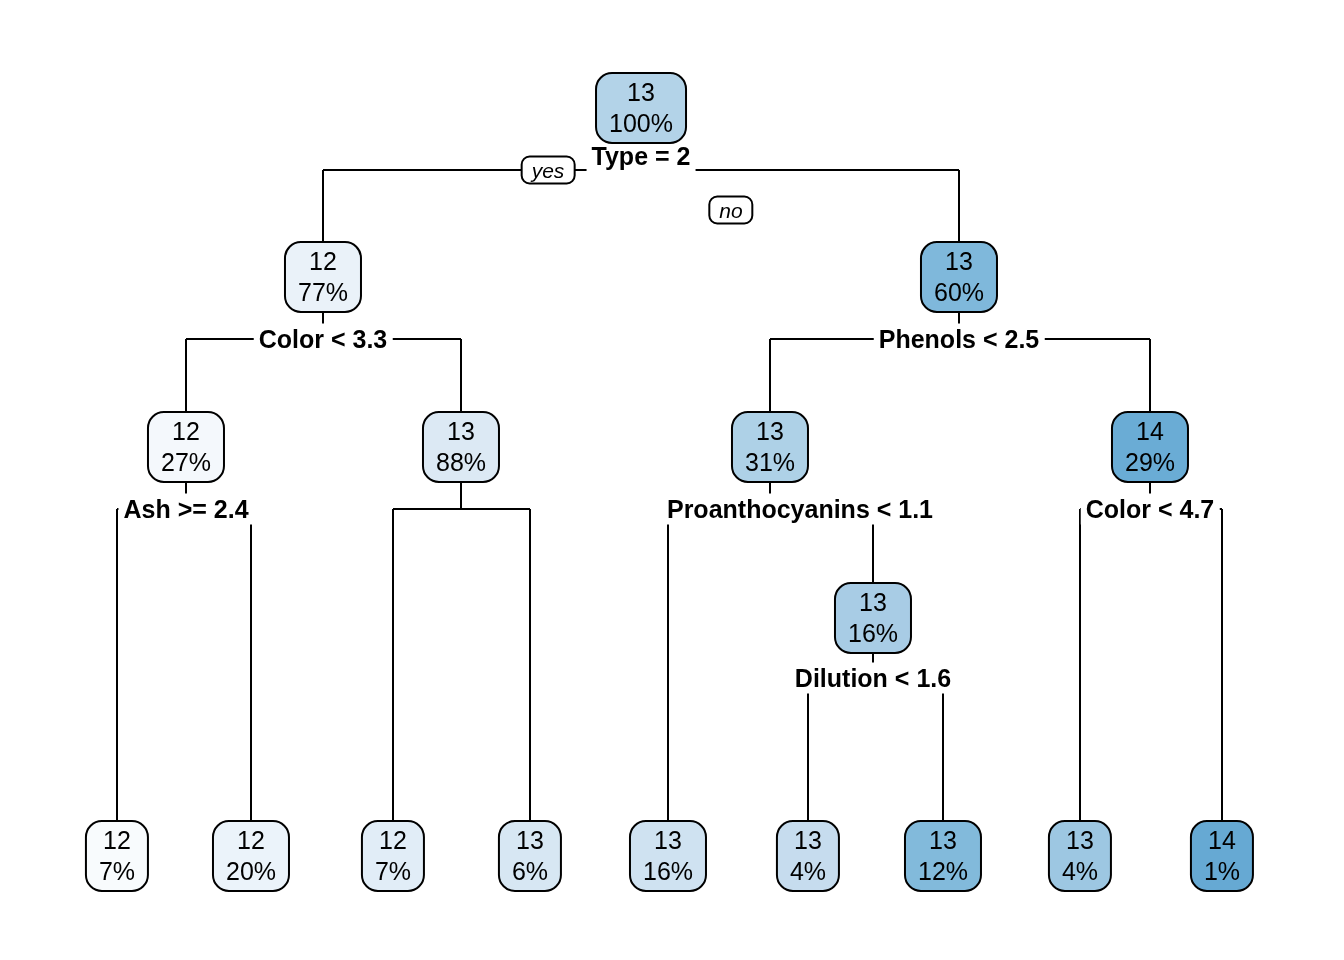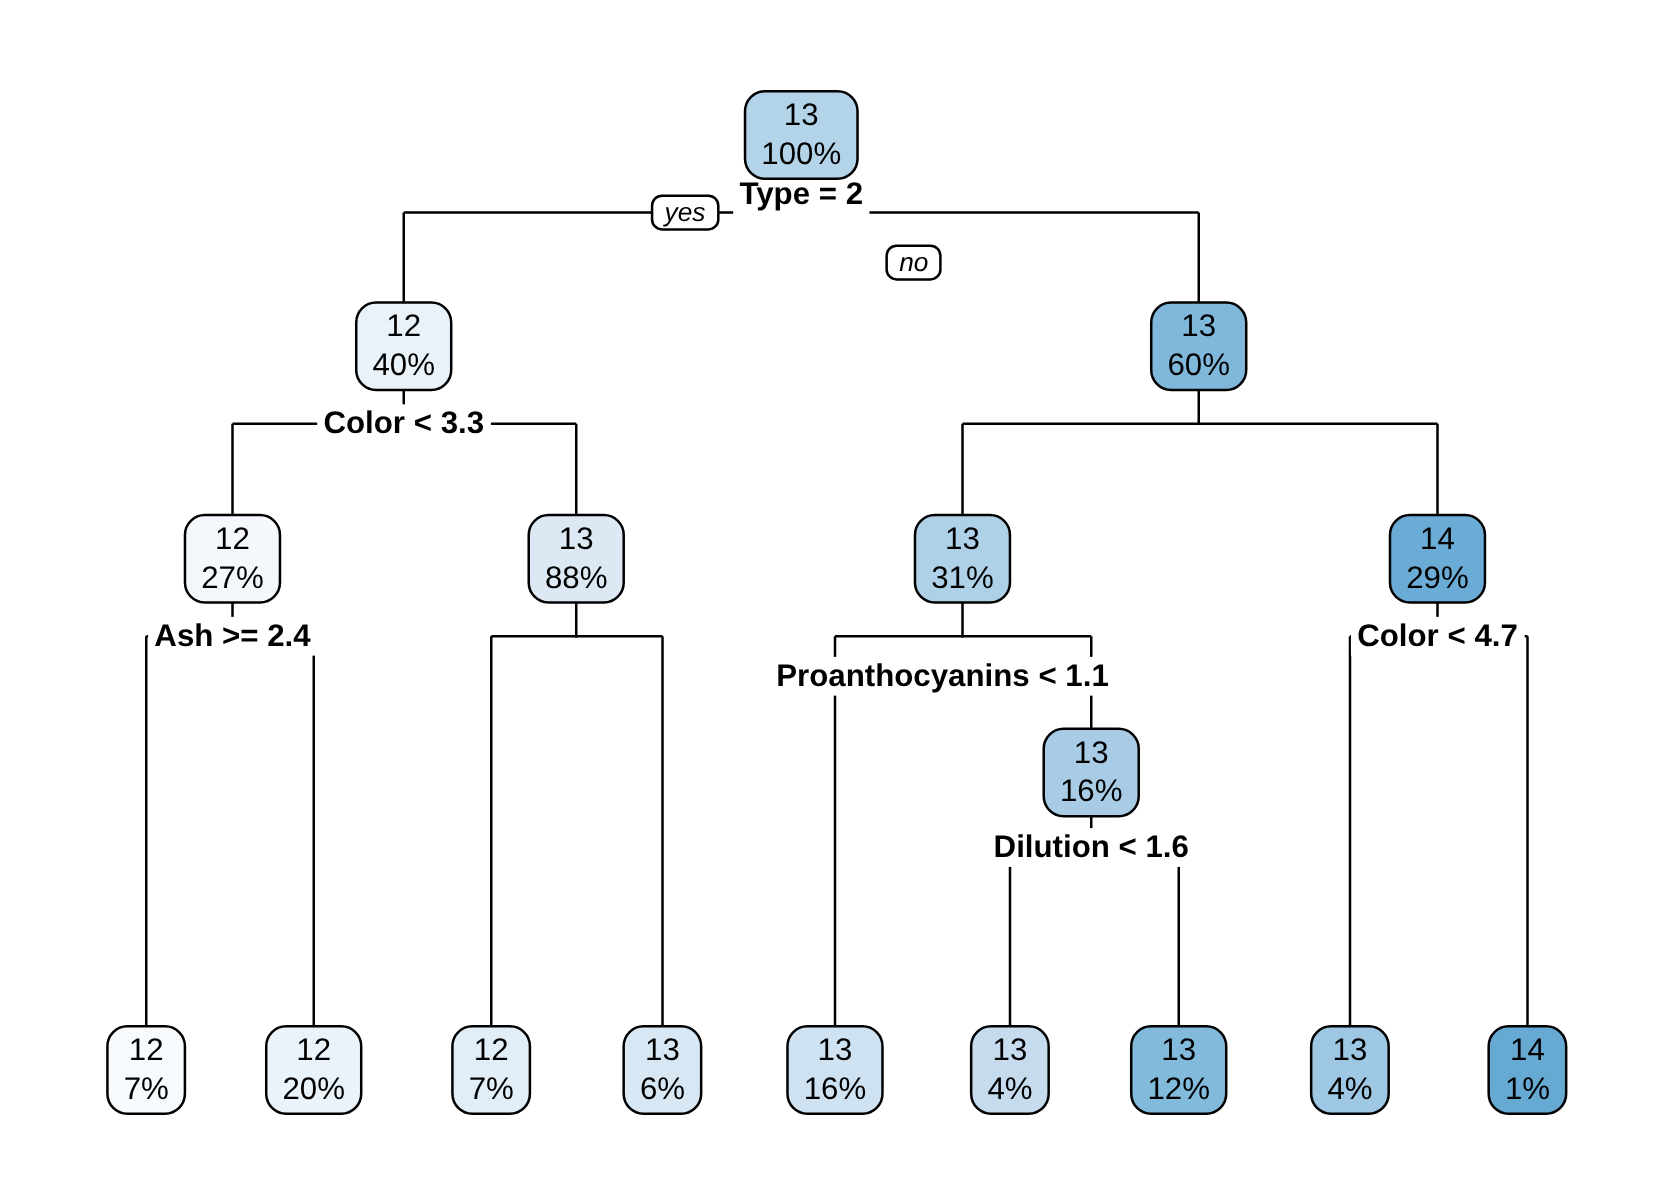--- a/index.html
+++ b/index.html
@@ -97,35 +97,36 @@
       <div class="edge" style="background: rgb(0, 0, 0); left: 1079px; top: 509px; width: 2px; height: 313px;"></div>
       <div class="edge" style="background: rgb(0, 0, 0); left: 1221px; top: 509px; width: 2px; height: 313px;"></div>
       <div class="edge" style="background: rgb(0, 0, 0); left: 872px; top: 652px; width: 2px; height: 27px;"></div>
       <div class="edge" style="background: rgb(0, 0, 0); left: 808px; top: 677px; width: 135px; height: 2px;"></div>
       <div class="edge" style="background: rgb(0, 0, 0); left: 807px; top: 678px; width: 2px; height: 144px;"></div>
       <div class="edge" style="background: rgb(0, 0, 0); left: 942px; top: 678px; width: 2px; height: 144px;"></div>
     </div>
   <div id="labels-layer" class="layer">
       <div class="split-label" style="left: 641px; top: 156px;">Type = 2</div>
       <div class="split-label" style="left: 323px; top: 339px;">Color &lt; 3.3</div>
+      <div class="split-label" style="left: 959px; top: 339px;">Phenols &lt; 2.5</div>
       <div class="split-label" style="left: 186px; top: 509px;">Ash &gt;= 2.4</div>
-      <div class="split-label" style="left: 754px; top: 509px; margin-top: 32px;">Proanthocyanins &lt; 1.1</div>
+      <div class="split-label" style="left: 800px; top: 509px;">Proanthocyanins &lt; 1.1</div>
       <div class="split-label" style="left: 1150px; top: 509px;">Color &lt; 4.7</div>
       <div class="split-label" style="left: 873px; top: 678px;">Dilution &lt; 1.6</div>
       <div class="branch-tag" style="left: 548px; top: 170px;">yes</div>
       <div class="branch-tag" style="left: 731px; top: 170px; margin-top: 40px;">no</div>
     </div>
   <div id="nodes-layer" class="layer">
       <div class="tree-node" style="left: 641px; top: 108px; background: rgb(179, 211, 232); color: rgb(0, 0, 0);">
         <div>13</div>
         <div>100%</div>
       </div>
       <div class="tree-node" style="left: 323px; top: 277px; background: rgb(234, 242, 249); color: rgb(0, 0, 0);">
         <div>12</div>
-        <div>40%</div>
+        <div>77%</div>
       </div>
       <div class="tree-node" style="left: 959px; top: 277px; background: rgb(127, 184, 219); color: rgb(0, 0, 0);">
         <div>13</div>
         <div>60%</div>
       </div>
       <div class="tree-node" style="left: 186px; top: 447px; background: rgb(244, 248, 252); color: rgb(0, 0, 0);">
         <div>12</div>
         <div>27%</div>
       </div>
       <div class="tree-node" style="left: 461px; top: 447px; background: rgb(220, 233, 244); color: rgb(0, 0, 0);">

